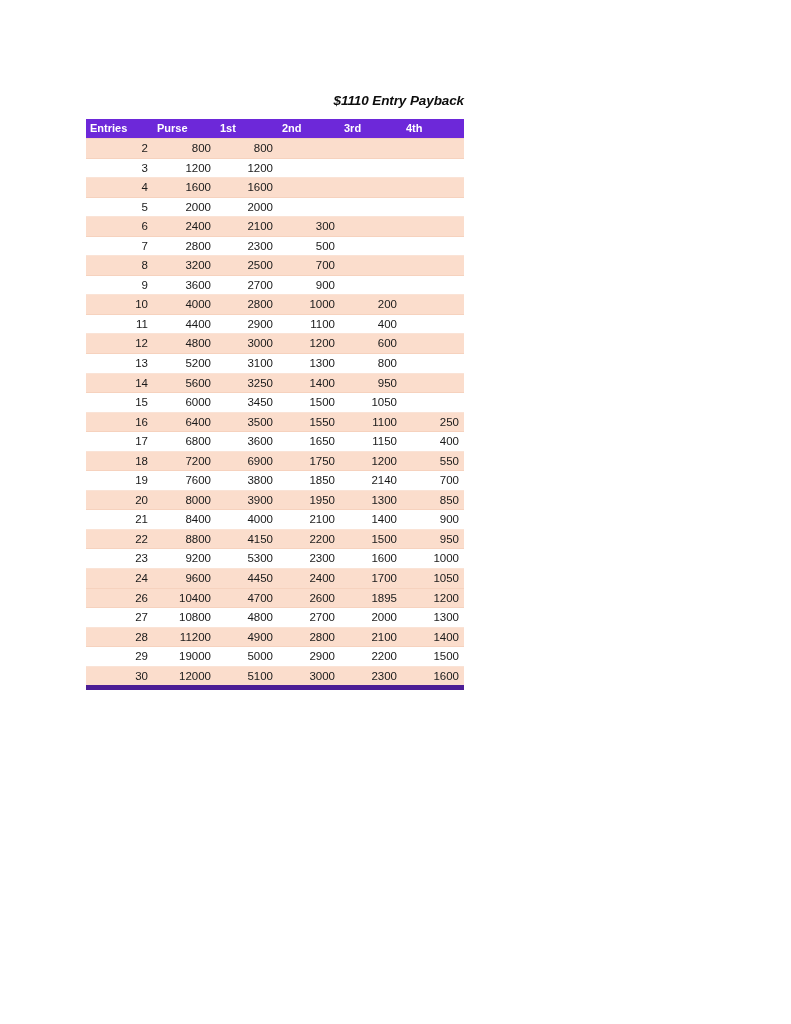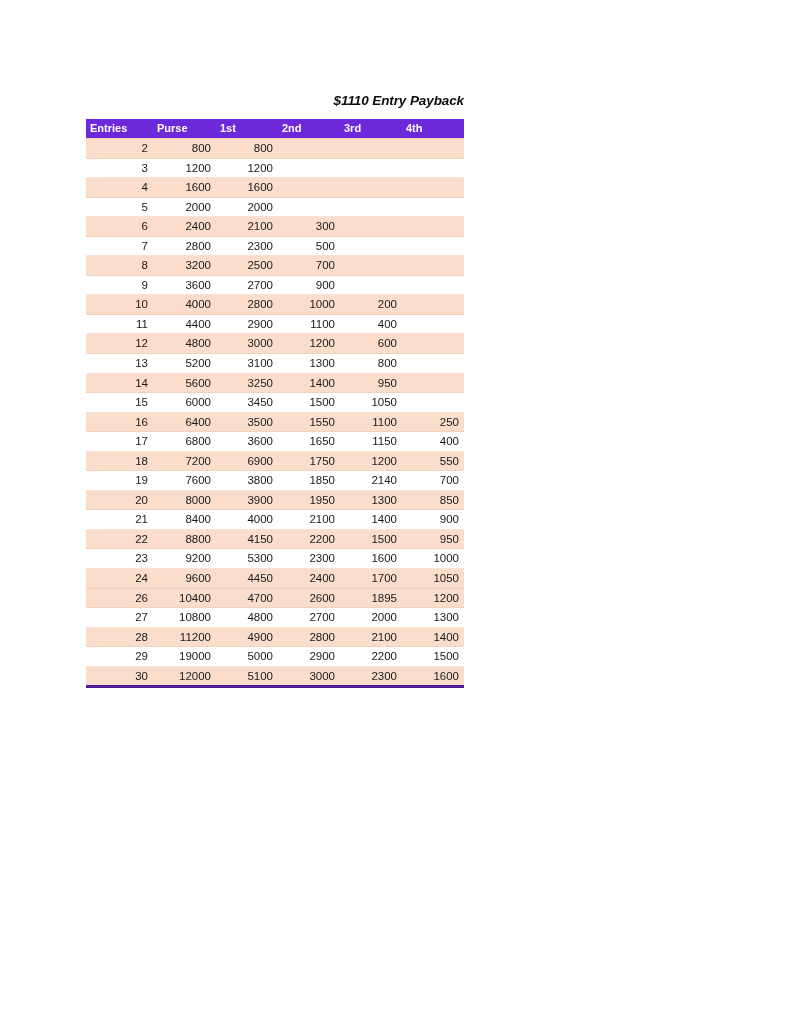--- a/index.html
+++ b/index.html
@@ -83,21 +83,21 @@
 
   #payback-table tbody tr.tint td {
     background: #FBDDCC;
     border-top-color: #F6D2BE;
     border-bottom-color: #F6D2BE;
   }
   #payback-table tbody tr.plain td {
     background: #ffffff;
   }
   #payback-table tbody tr:last-child td {
-    border-bottom: 3px solid #4c1d95;
+    border-bottom: 5px solid #4c1d95;
   }
 
   #payback-table tbody td.empty {
     color: transparent;
   }
 </style>
 </head>
 <body>
 
 <div id="page">

